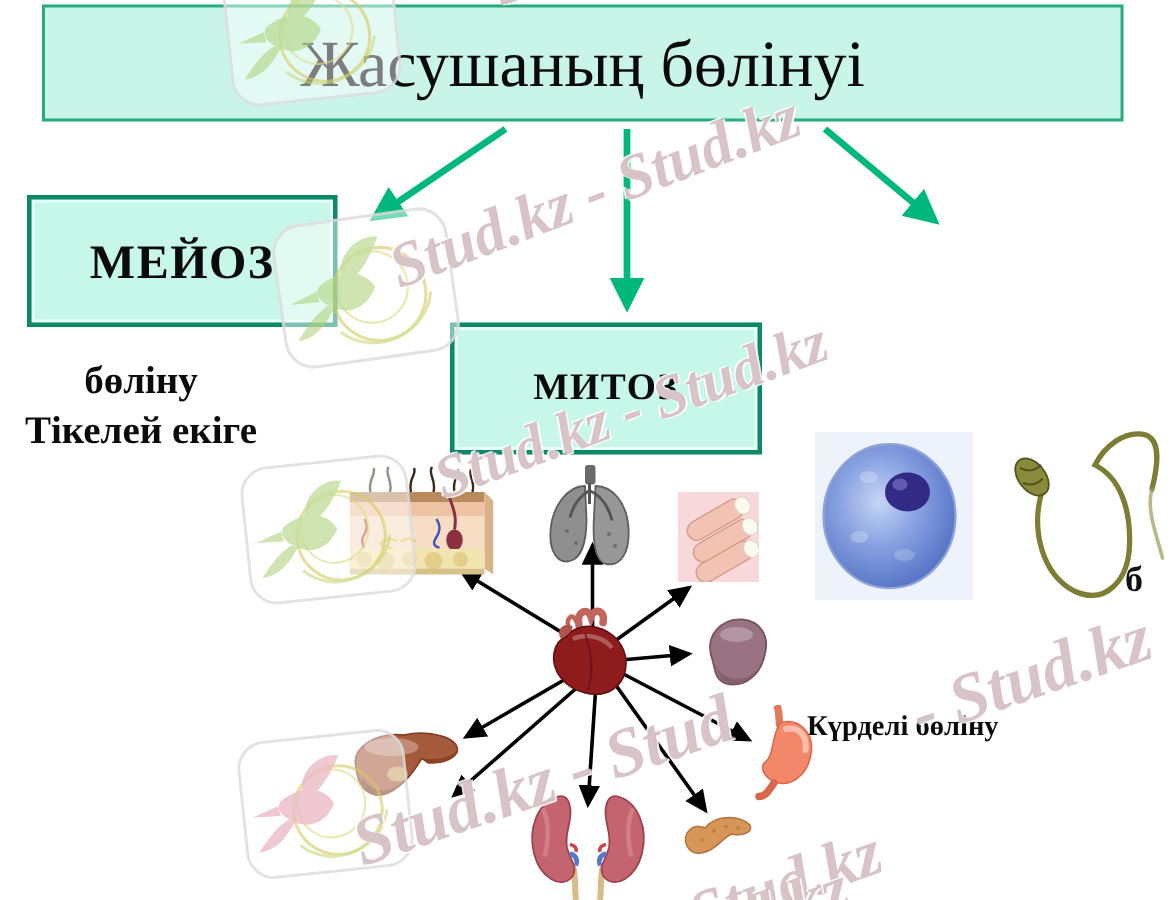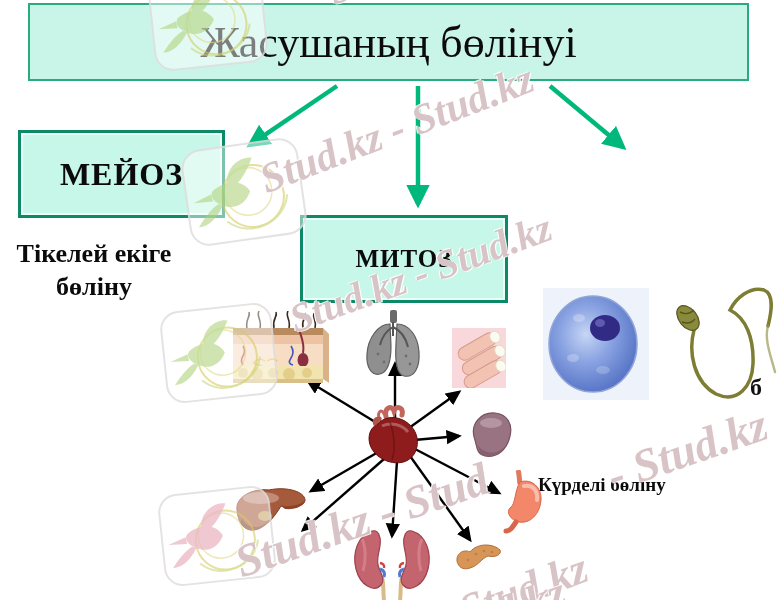--- a/index.html
+++ b/index.html
@@ -83,22 +83,22 @@
   </div>
 
   <div class="mint-box box-amitosis">
     <span>МЕЙОЗ</span>
   </div>
   <div class="mint-box box-mitosis">
     <span>МИТОЗ</span>
   </div>
 
   <div class="caption caption-left">
+    <div>бөліну</div>
     <div>Тікелей екіге</div>
-    <div>бөліну</div>
   </div>
   <div class="caption caption-right">Күрделі бөліну</div>
 
   <svg class="organ" style="left:233px;top:311px;z-index:8" width="96" height="76" viewBox="0 0 96 76">
     <g stroke="#3a2a1a" stroke-width="1.6" fill="none">
       <path d="M14,17 C12,9 18,5 16,1"></path>
         <path d="M27,17 C29,8 23,6 26,0"></path>
       <path d="M41,17 C39,7 45,6 43,1"></path>
         <path d="M56,17 C58,8 52,6 55,0"></path>
       <path d="M70,17 C68,8 74,6 72,2"></path>

